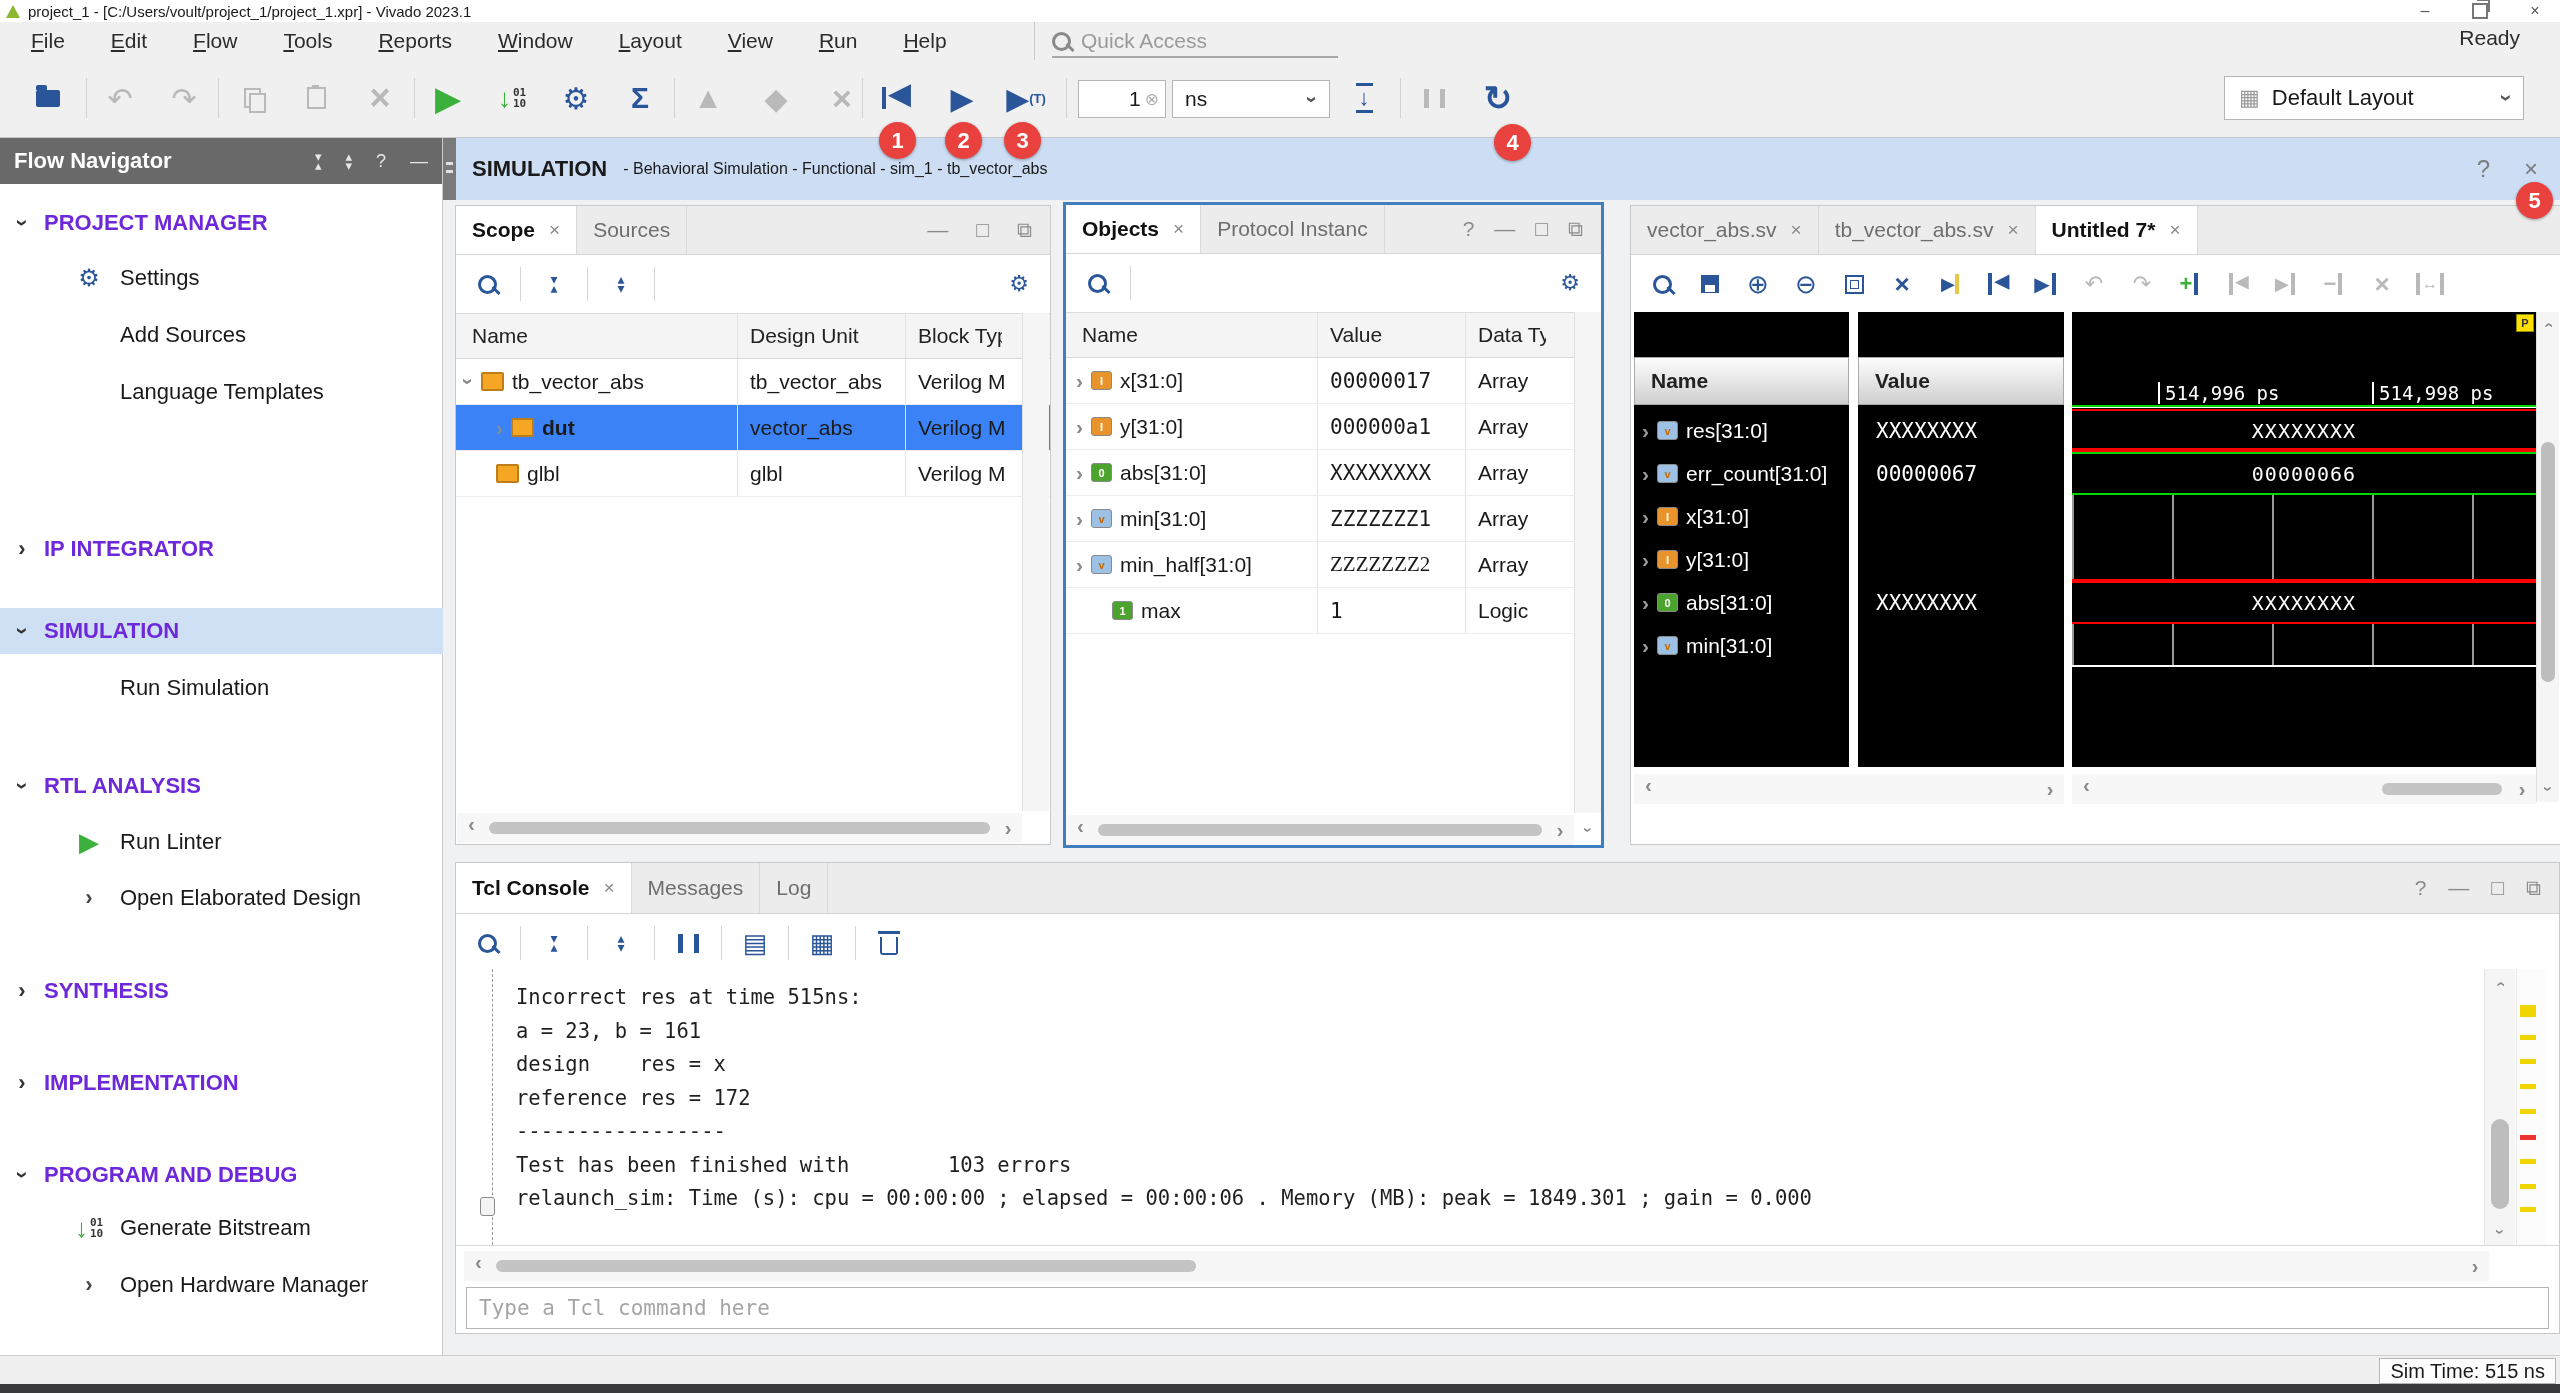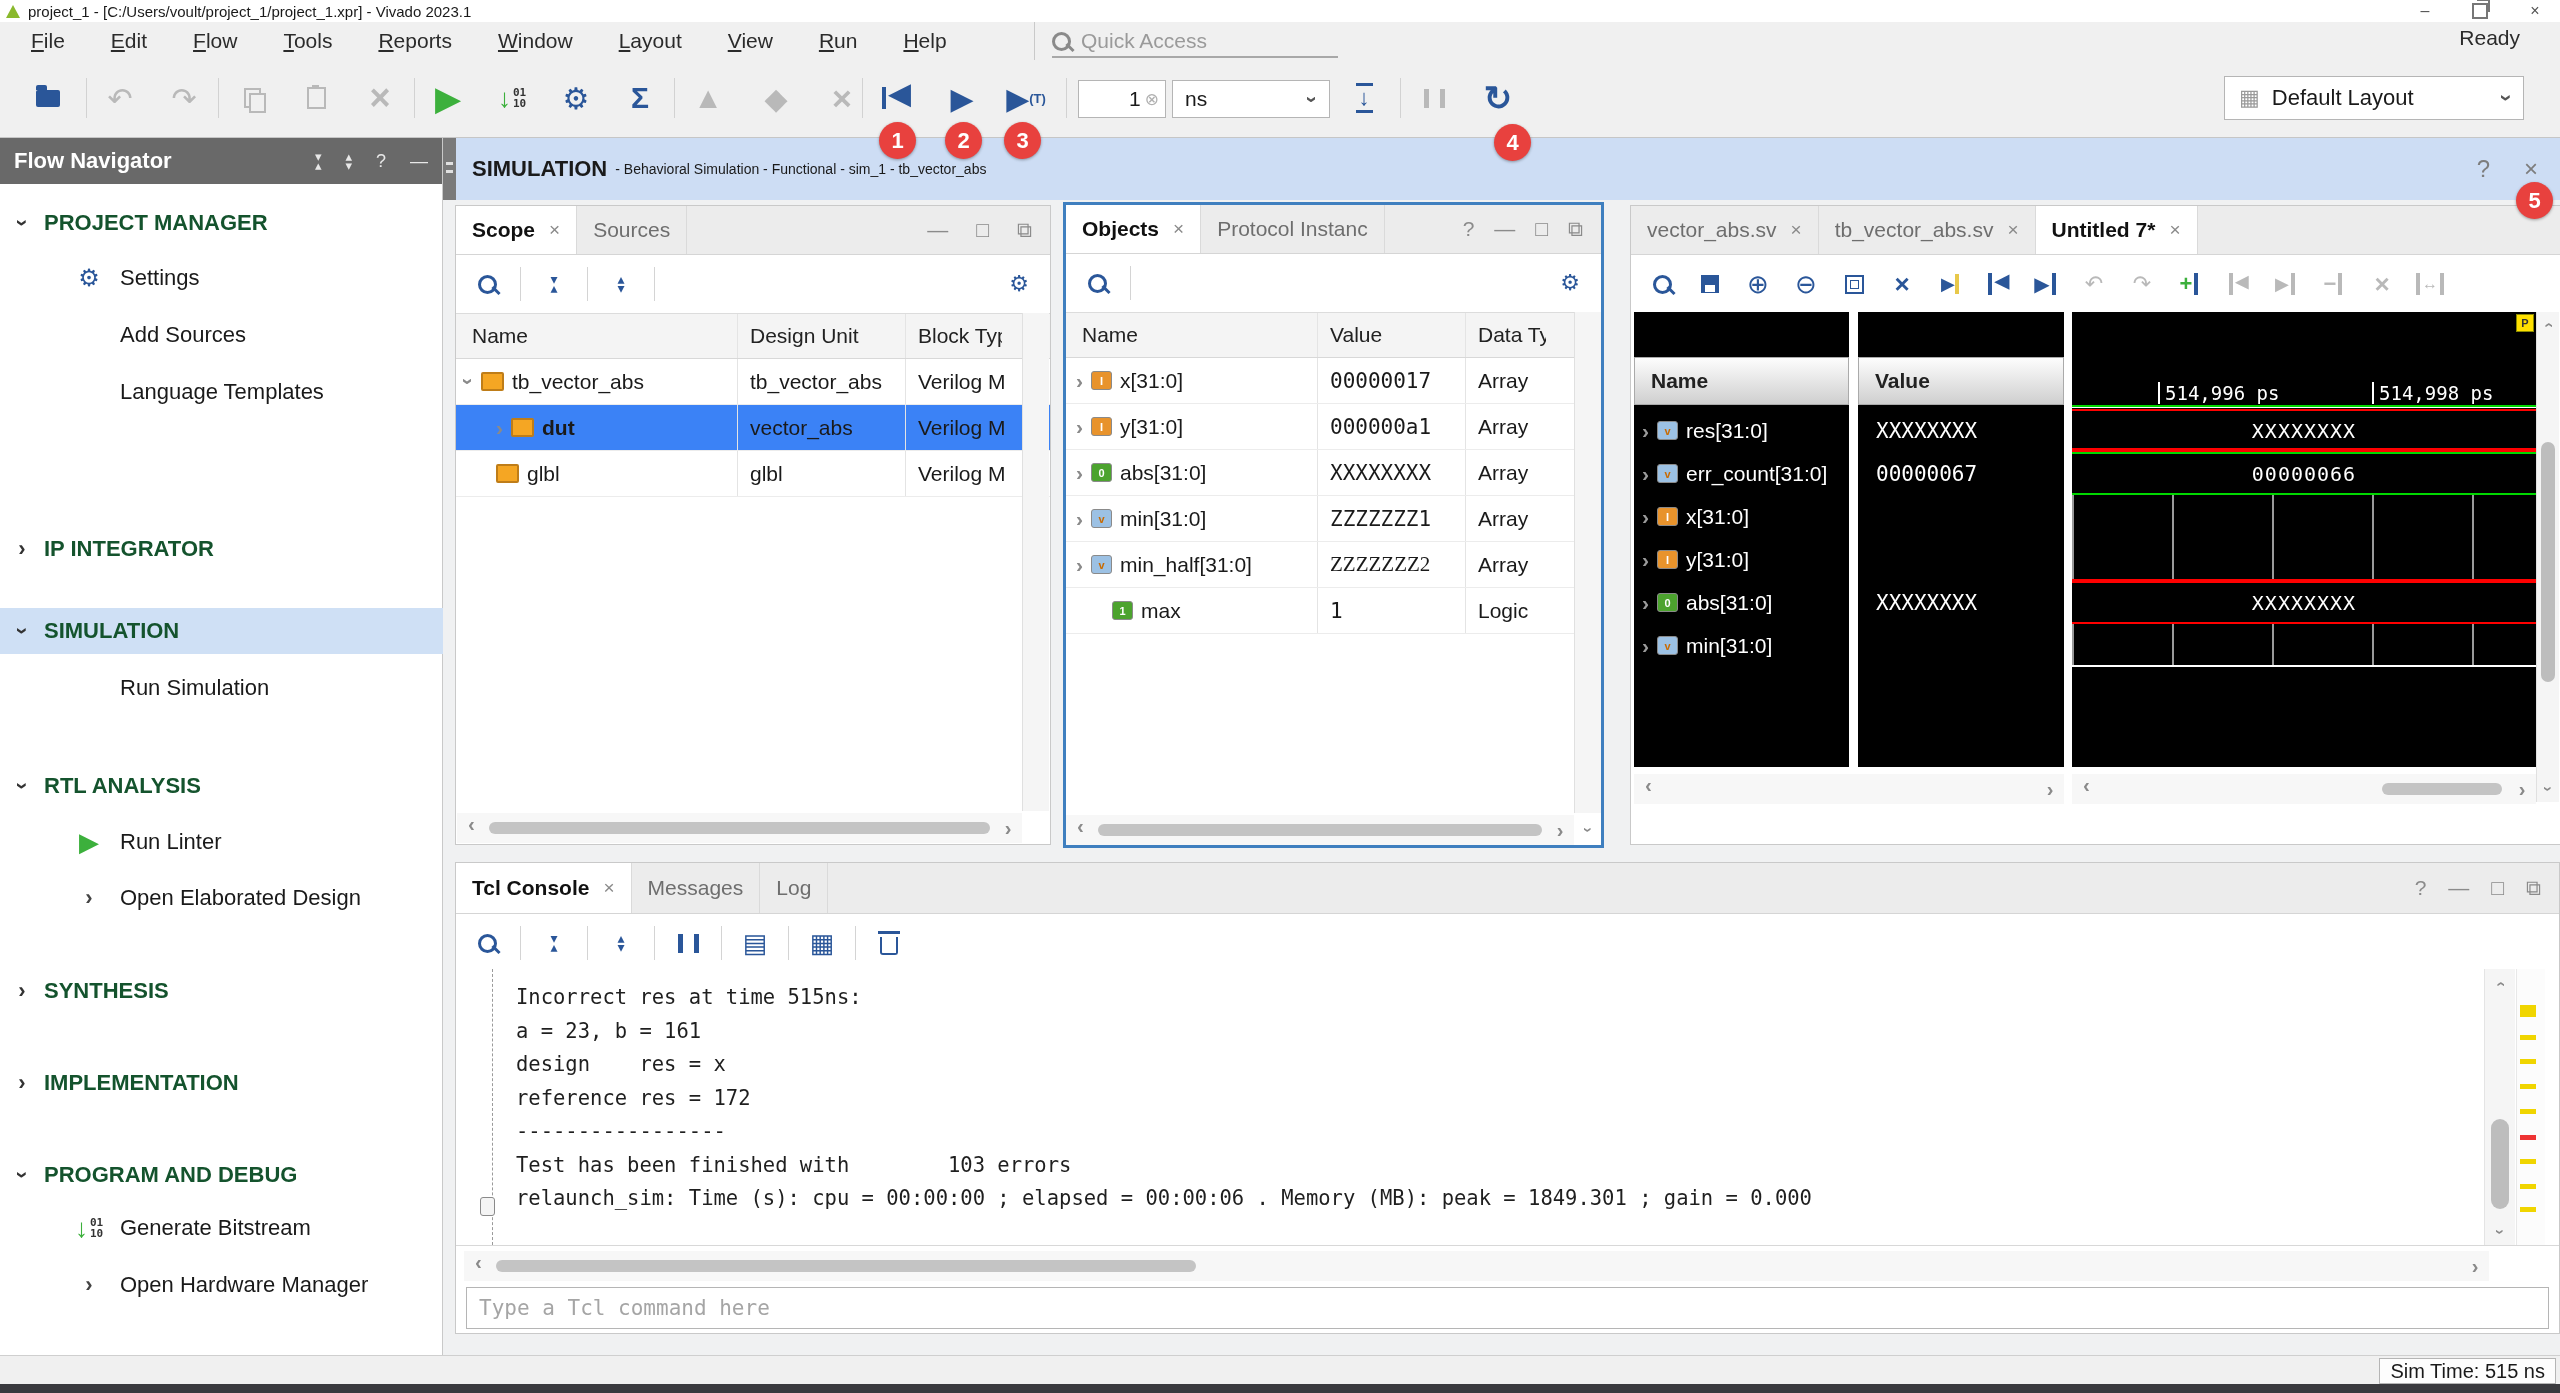--- a/index.html
+++ b/index.html
@@ -73,33 +73,33 @@
   #time-input .clr{color:#b0b0b0;font-size:17px}
   #unit-select{position:absolute;left:1172px;top:20px;width:158px;height:38px;background:#fff;border:1px solid #b5b5b5;display:flex;align-items:center;font-size:21px;padding:0 12px;box-sizing:border-box}
   #unit-select .chev{margin-left:auto;color:#555}
   #layout-select{position:absolute;right:36px;top:16px;width:300px;height:44px;background:#fff;border:1px solid #b5b5b5;display:flex;align-items:center;gap:12px;font-size:22px;padding:0 14px;box-sizing:border-box}
   #layout-select .chev{margin-left:auto;color:#555}
   .badge{position:absolute;width:37px;height:37px;border-radius:50%;background:#e8413e;color:#fff;font-size:22px;font-weight:bold;display:flex;align-items:center;justify-content:center;z-index:60;box-shadow:0 1px 3px rgba(0,0,0,.35)}
   
   #flownav{left:0;top:138px;width:443px;height:1217px;background:#fff;border-right:1px solid #c9c9c9;box-sizing:border-box}
   #fn-header{height:46px;background:#696969;color:#fff;display:flex;align-items:center;padding:0 14px;font-size:22px;font-weight:bold;gap:10px}
   #fn-header .hic{margin-left:auto;display:flex;gap:24px;font-size:18px;font-weight:normal;color:#e8e8e8;align-items:center}
-  .fn-sec{position:absolute;left:0;width:443px;height:46px;display:flex;align-items:center;font-size:22px;font-weight:bold;color:#14532d}
+  .fn-sec{position:absolute;left:0;width:443px;height:46px;display:flex;align-items:center;font-size:22px;font-weight:bold;color:#6d28d9}
   .fn-sec .chev{width:44px;text-align:center;color:#333;font-size:22px;flex:0 0 auto}
   .fn-item{position:absolute;left:0;width:443px;height:44px;display:flex;align-items:center;font-size:22px;color:#1a1a1a}
   .fn-item .iw{width:34px;margin-left:72px;display:flex;justify-content:center;flex:0 0 auto}
   .fn-item.noic .iw{visibility:hidden}
   .fn-sel{background:#cfe0f5}
   
   #workspace{left:443px;top:138px;width:2117px;height:1217px;background:#f0f1f2}
   #simbar{left:443px;top:138px;width:2117px;height:62px;background:#cdddf4;display:flex;align-items:center;z-index:5}
   .sim-handle{width:13px;height:62px;background:#7a7a7a;margin-right:16px;position:relative}
   .sim-handle::before{content:"";position:absolute;left:3px;top:24px;width:7px;height:3px;background:#e0e0e0;box-shadow:0 8px 0 #e0e0e0}
   #simbar .t1{font-size:22px;font-weight:bold}
-  #simbar .t2{font-size:14px;margin-left:8px}
+  #simbar .t2{font-size:16px;margin-left:16px}
   #simbar .ctl{margin-left:auto;display:flex;gap:34px;padding-right:22px;color:#7d7d7d;font-size:24px}
   
   .panel{position:absolute;background:#fff;border:1px solid #c9c9c9;box-sizing:border-box}
   .tabbar{height:48px;background:#ececec;border-bottom:1px solid #d5d5d5;display:flex;align-items:stretch;font-size:21px;color:#6e6e6e}
   .tab{padding:0 16px;display:flex;align-items:center;gap:14px;border-right:1px solid #dadada}
   .tab.active{background:#fff;color:#111;font-weight:bold}
   .tab .x{color:#8a8a8a;font-weight:normal;font-size:19px}
   .pctl{margin-left:auto;display:flex;align-items:center;gap:28px;padding-right:18px;color:#8b8b8b;font-size:21px}
   .ptoolbar{height:58px;border-bottom:1px solid #dcdcdc;display:flex;align-items:center;padding:0 14px;gap:10px}
   .thead{display:flex;background:#f4f4f4;border-bottom:1px solid #d8d8d8;font-size:21px;height:44px;align-items:center;color:#222}

